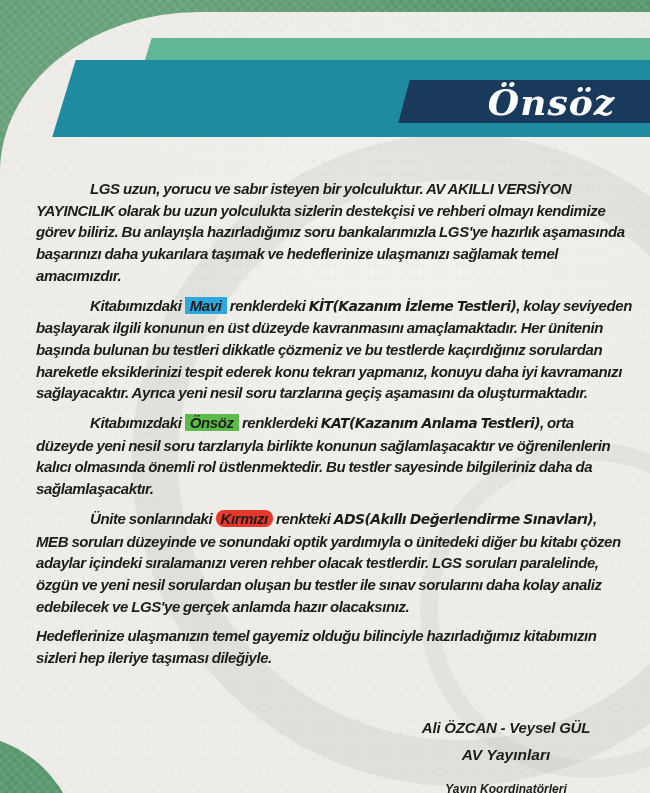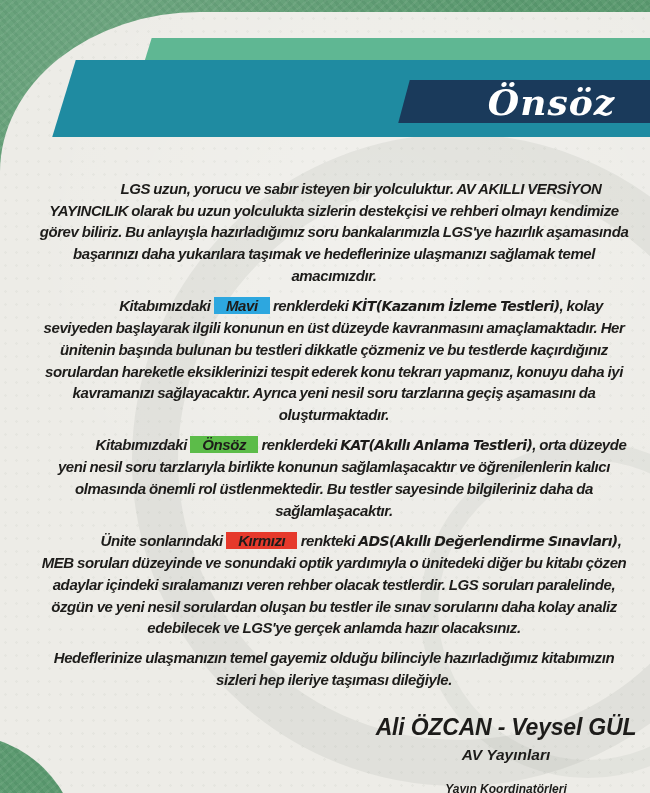--- a/index.html
+++ b/index.html
@@ -51,33 +51,33 @@
     font-family:"DejaVu Serif",serif;font-style:italic;font-weight:bold;
     font-size:36px;color:#ffffff;letter-spacing:1px;line-height:1;
   }
   
   .content{
     position:absolute;left:20px;width:612px;top:166px;
     color:var(--text,#1d1c1a);
     font-style:italic;font-weight:bold;
     font-size:15px;line-height:21.7px;letter-spacing:-0.4px;word-spacing:-0.5px;
   }
-  .content p{margin:0 0 8px 16px;text-indent:54px;text-align:center;}
+  .content p{margin:0 0 8px 16px;text-indent:54px;}
   .content p.no-indent{text-indent:0;margin-top:5px;}
-  .hl{padding:0 12px;font-style:italic;}
+  .hl{padding:0 5px;font-style:italic;}
   .hl-blue{background:var(--highlight_blue,#2da7df);}
   .hl-green{background:var(--highlight_green,#5cbc49);}
-  .hl-red{background:var(--highlight_red,#e6392b);}
+  .hl-red{background:var(--highlight_red,#e6392b);border-radius:8px;}
   .tname{font-family:"DejaVu Sans",sans-serif;font-size:14px;letter-spacing:-0.6px;font-style:italic;}
   
   .signature{
     position:absolute;top:704px;left:370px;width:272px;text-align:center;
     color:var(--text,#1d1c1a);font-style:italic;font-weight:bold;
   }
-  .sig-names{font-size:23px;line-height:23px;letter-spacing:-0.2px;}
+  .sig-names{font-size:15px;line-height:23px;letter-spacing:-0.2px;}
   .sig-pub{font-size:15.5px;line-height:20px;margin-top:6px;}
   .sig-role{font-size:12px;line-height:20px;margin-top:14px;}
   
   .corner{
     position:absolute;width:230px;height:230px;border-radius:50%;
     left:-152px;top:723px;
   }
 </style>
 </head>
 <body>
@@ -96,21 +96,21 @@
     </div>
 
     <div class="content">
       <p>
         <span>LGS uzun, yorucu ve sabır isteyen bir yolculuktur. AV AKILLI VERSİYON YAYINCILIK olarak bu uzun yolculukta sizlerin destekçisi ve rehberi olmayı kendimize görev biliriz. Bu anlayışla hazırladığımız soru bankalarımızla LGS'ye hazırlık aşamasında başarınızı daha yukarılara taşımak ve hedeflerinize ulaşmanızı sağlamak temel amacımızdır.</span>
       </p>
       <p>
         <span>Kitabımızdaki </span><span class="hl hl-blue">Mavi</span><span> renklerdeki </span><span class="tname">KİT(Kazanım İzleme Testleri)</span><span>, kolay seviyeden başlayarak ilgili konunun en üst düzeyde kavranmasını amaçlamaktadır. Her ünitenin başında bulunan bu testleri dikkatle çözmeniz ve bu testlerde kaçırdığınız sorulardan hareketle eksiklerinizi tespit ederek konu tekrarı yapmanız, konuyu daha iyi kavramanızı sağlayacaktır. Ayrıca yeni nesil soru tarzlarına geçiş aşamasını da oluşturmaktadır.</span>
       </p>
       <p>
-        <span>Kitabımızdaki </span><span class="hl hl-green">Önsöz</span><span> renklerdeki </span><span class="tname">KAT(Akıllı Anlama Testleri)</span><span>, orta düzeyde yeni nesil soru tarzlarıyla birlikte konunun sağlamlaşacaktır ve öğrenilenlerin kalıcı olmasında önemli rol üstlenmektedir. Bu testler sayesinde bilgileriniz daha da sağlamlaşacaktır.</span>
+        <span>Kitabımızdaki </span><span class="hl hl-green">Önsöz</span><span> renklerdeki </span><span class="tname">KAT(Kazanım Anlama Testleri)</span><span>, orta düzeyde yeni nesil soru tarzlarıyla birlikte konunun sağlamlaşacaktır ve öğrenilenlerin kalıcı olmasında önemli rol üstlenmektedir. Bu testler sayesinde bilgileriniz daha da sağlamlaşacaktır.</span>
       </p>
       <p>
         <span>Ünite sonlarındaki </span><span class="hl hl-red">Kırmızı</span><span> renkteki </span><span class="tname">ADS(Akıllı Değerlendirme Sınavları)</span><span>, MEB soruları düzeyinde ve sonundaki optik yardımıyla o ünitedeki diğer bu kitabı çözen adaylar içindeki sıralamanızı veren rehber olacak testlerdir. LGS soruları paralelinde, özgün ve yeni nesil sorulardan oluşan bu testler ile sınav sorularını daha kolay analiz edebilecek ve LGS'ye gerçek anlamda hazır olacaksınız.</span>
       </p>
       <p class="no-indent">
         <span>Hedeflerinize ulaşmanızın temel gayemiz olduğu bilinciyle hazırladığımız kitabımızın sizleri hep ileriye taşıması dileğiyle.</span>
       </p>
     </div>
 
     <div class="signature">

